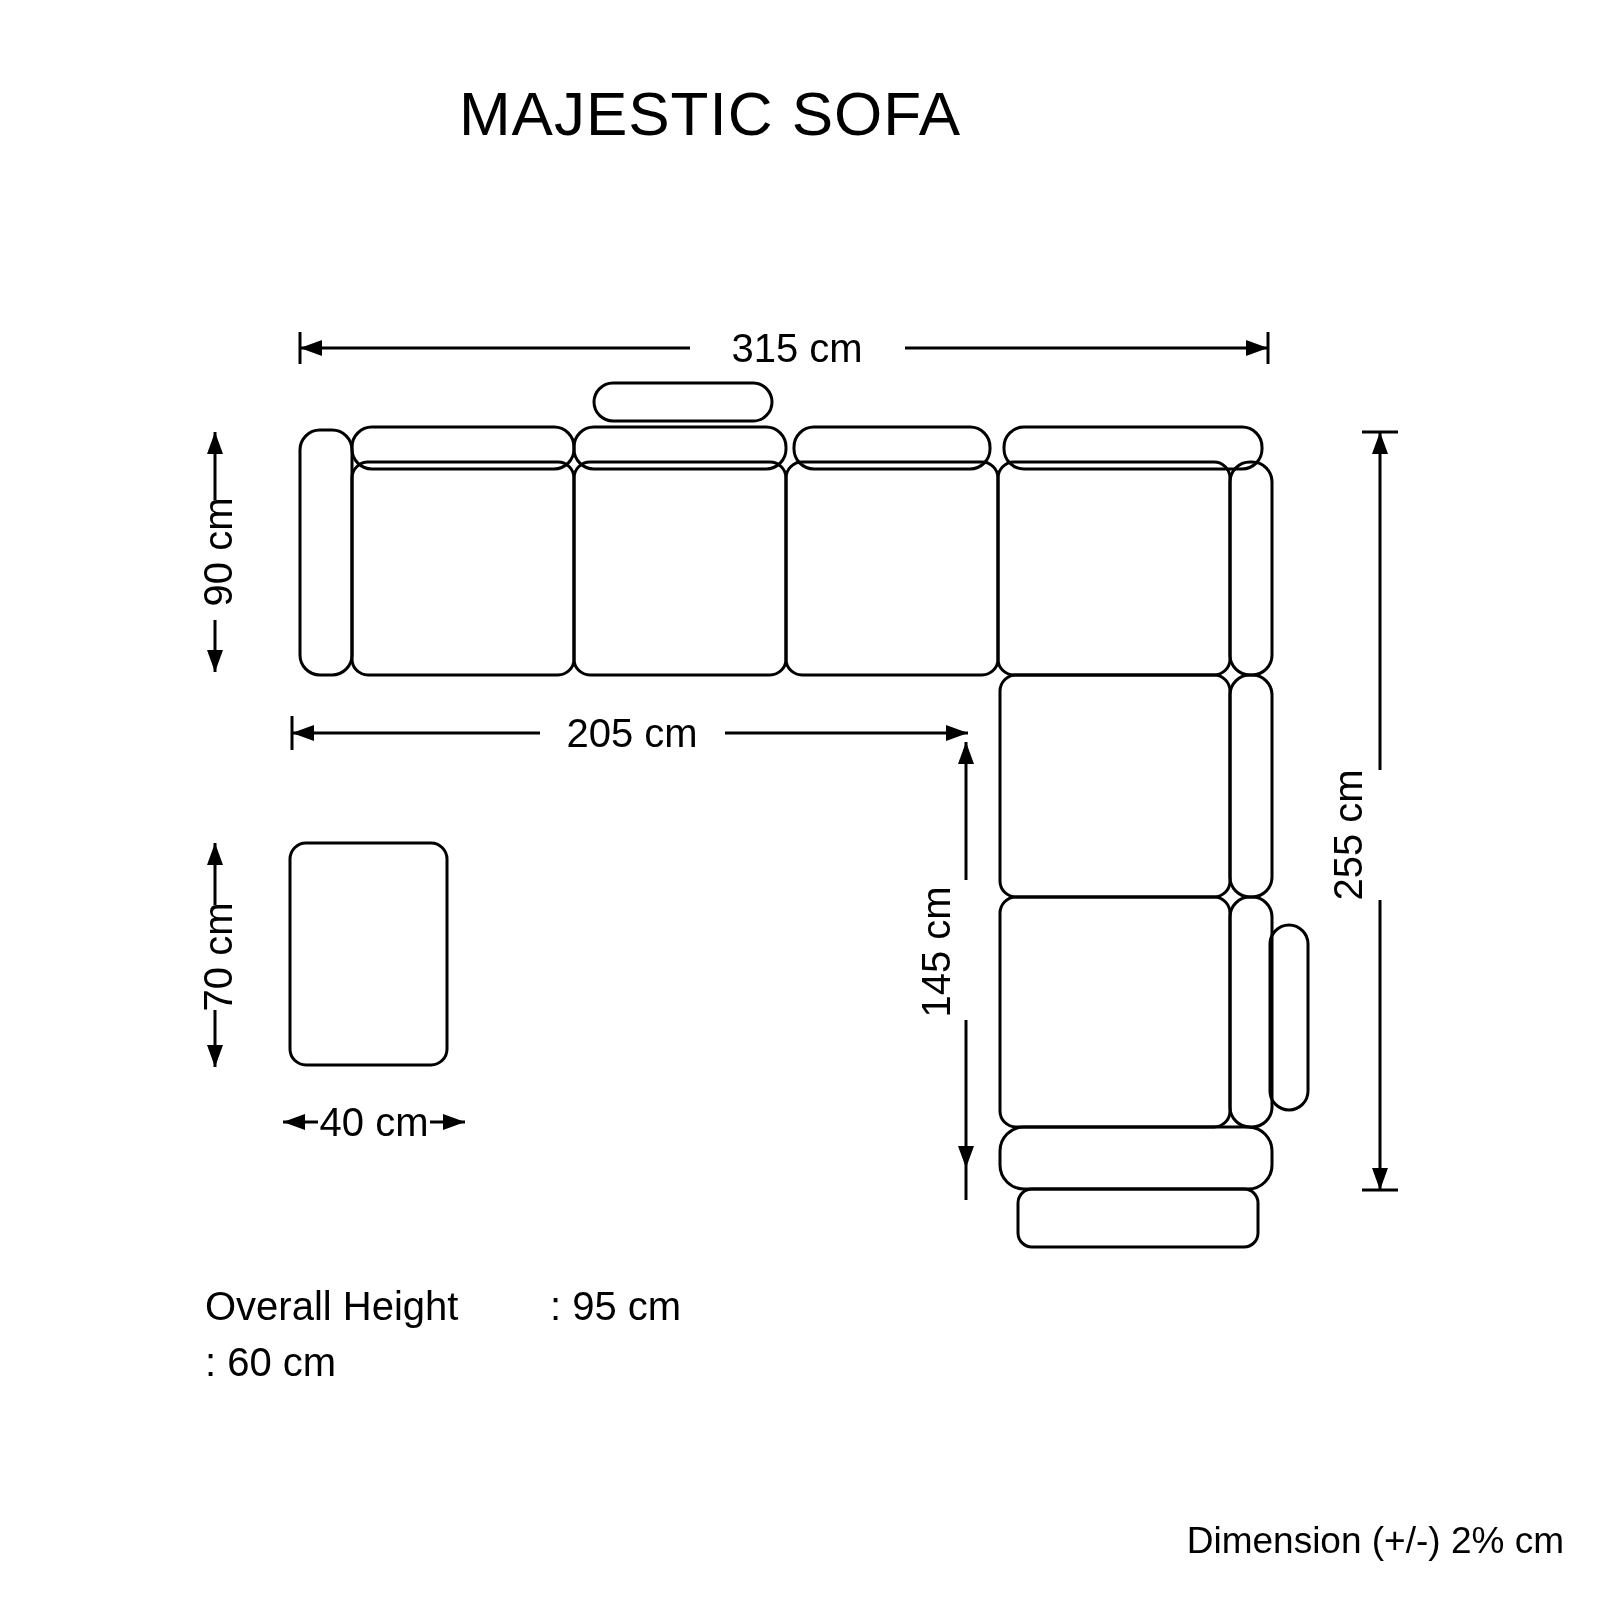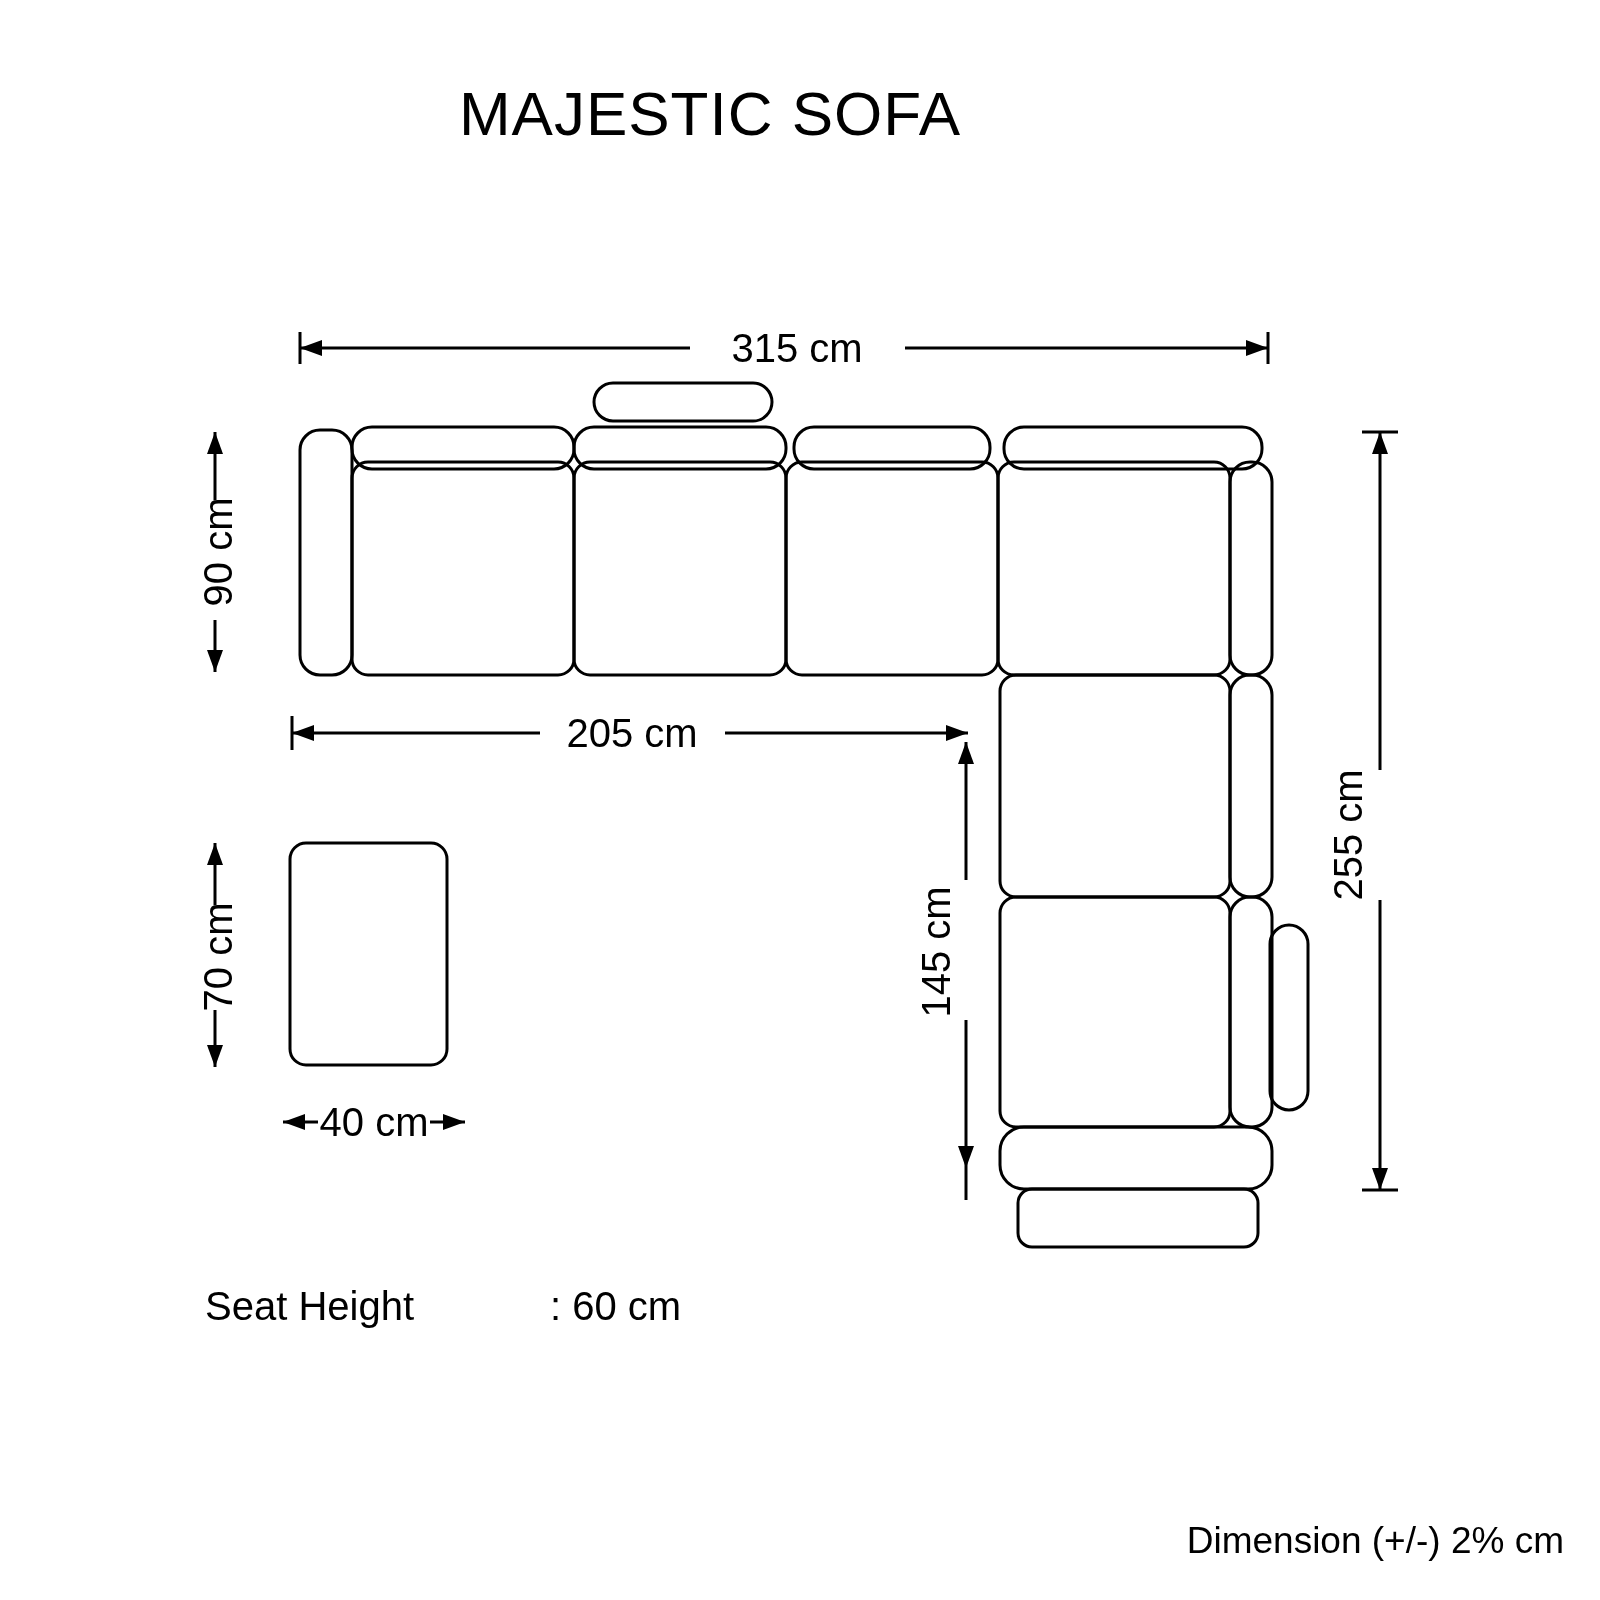--- a/index.html
+++ b/index.html
@@ -185,20 +185,23 @@
       <line class="dimline" x1="430" y1="1122" x2="465" y2="1122"></line>
       <polygon points="283,1122 305,1114 305,1130" fill="#000"></polygon>
       <polygon points="465,1122 443,1114 443,1130" fill="#000"></polygon>
       <text class="dimtext" x="374" y="1136" text-anchor="middle">40 cm</text>
     </g>
 
   </svg>
 
   <div class="spec-block">
     <div class="spec-row">
-      <div class="spec-label">Seat Height</div>
+      <div class="spec-label">Overall Height</div>
+      <div class="spec-value">: 95 cm</div>
+    </div>
+    <div class="spec-row">
       <div class="spec-value">: 60 cm</div>
     </div>
   </div>
 
   <div class="footnote">Dimension (+/-) 2% cm</div>
 
 </div>
 
 </body></html>

